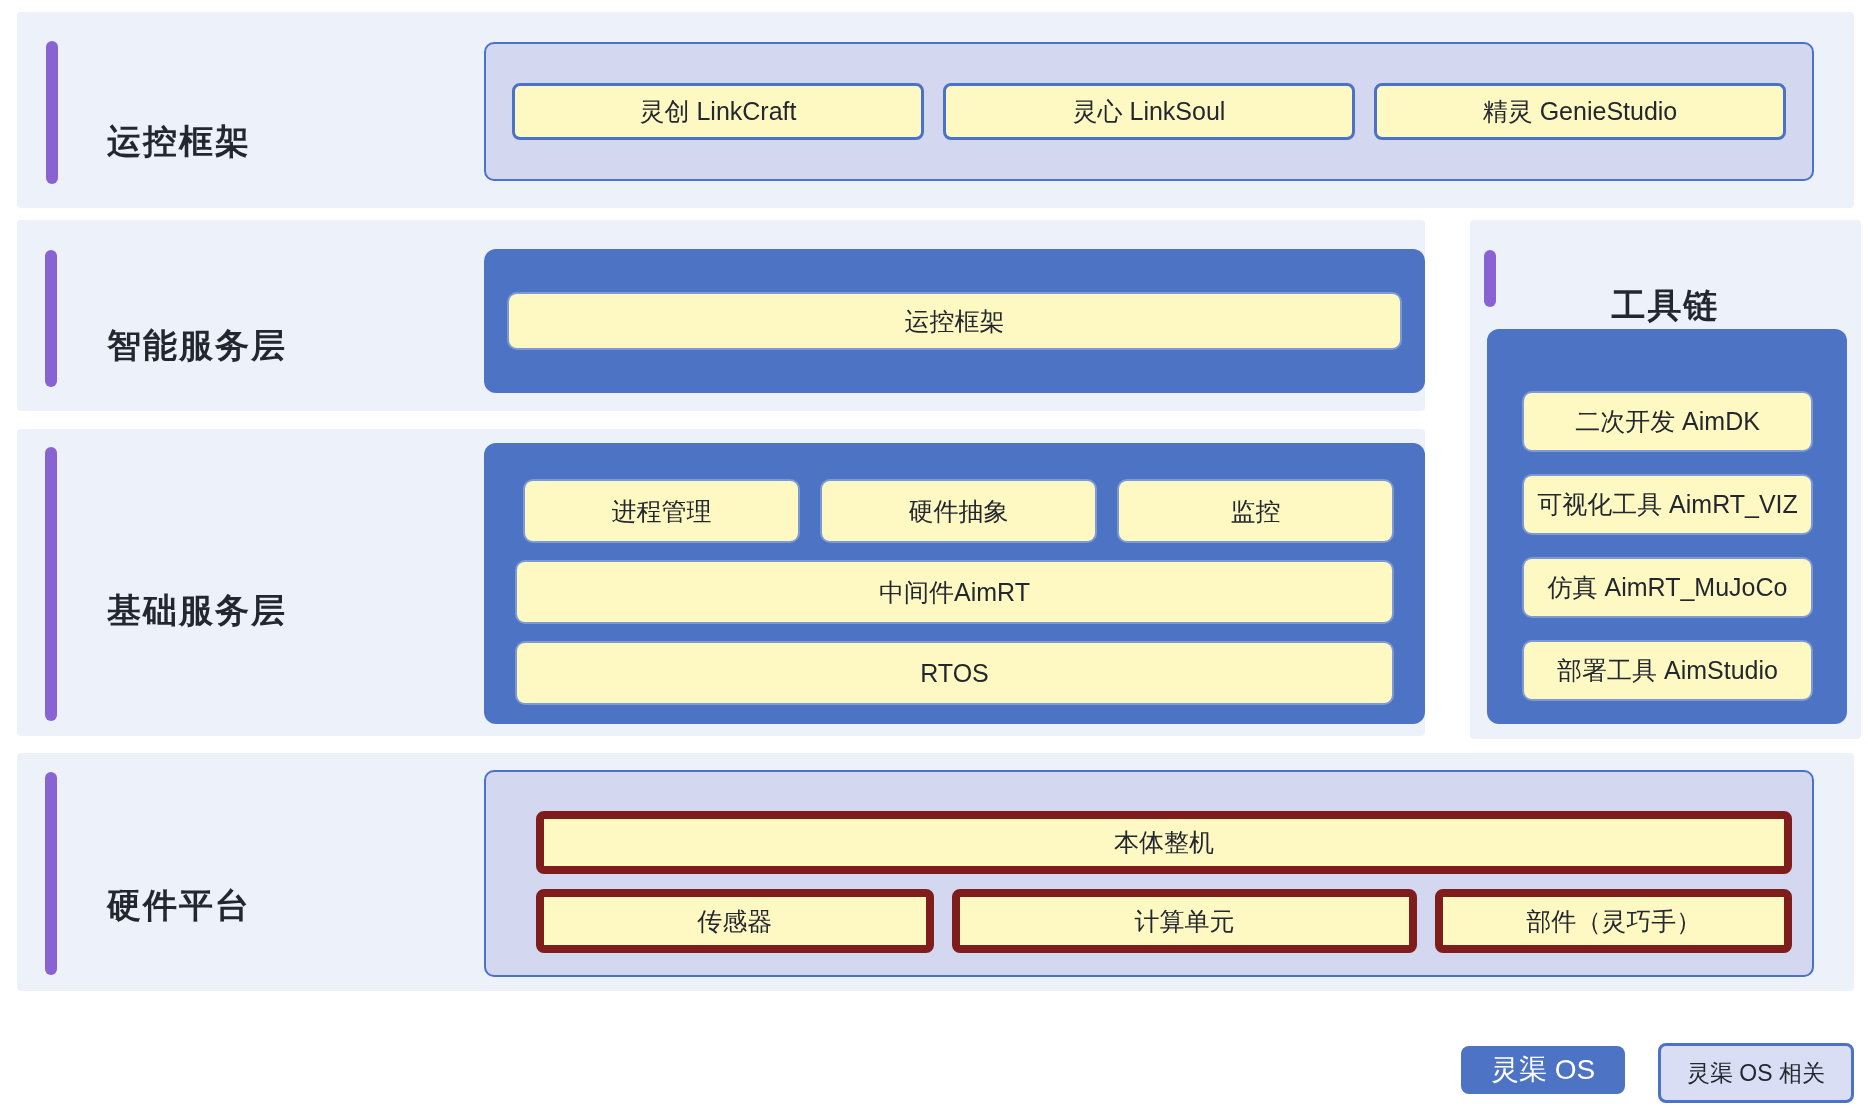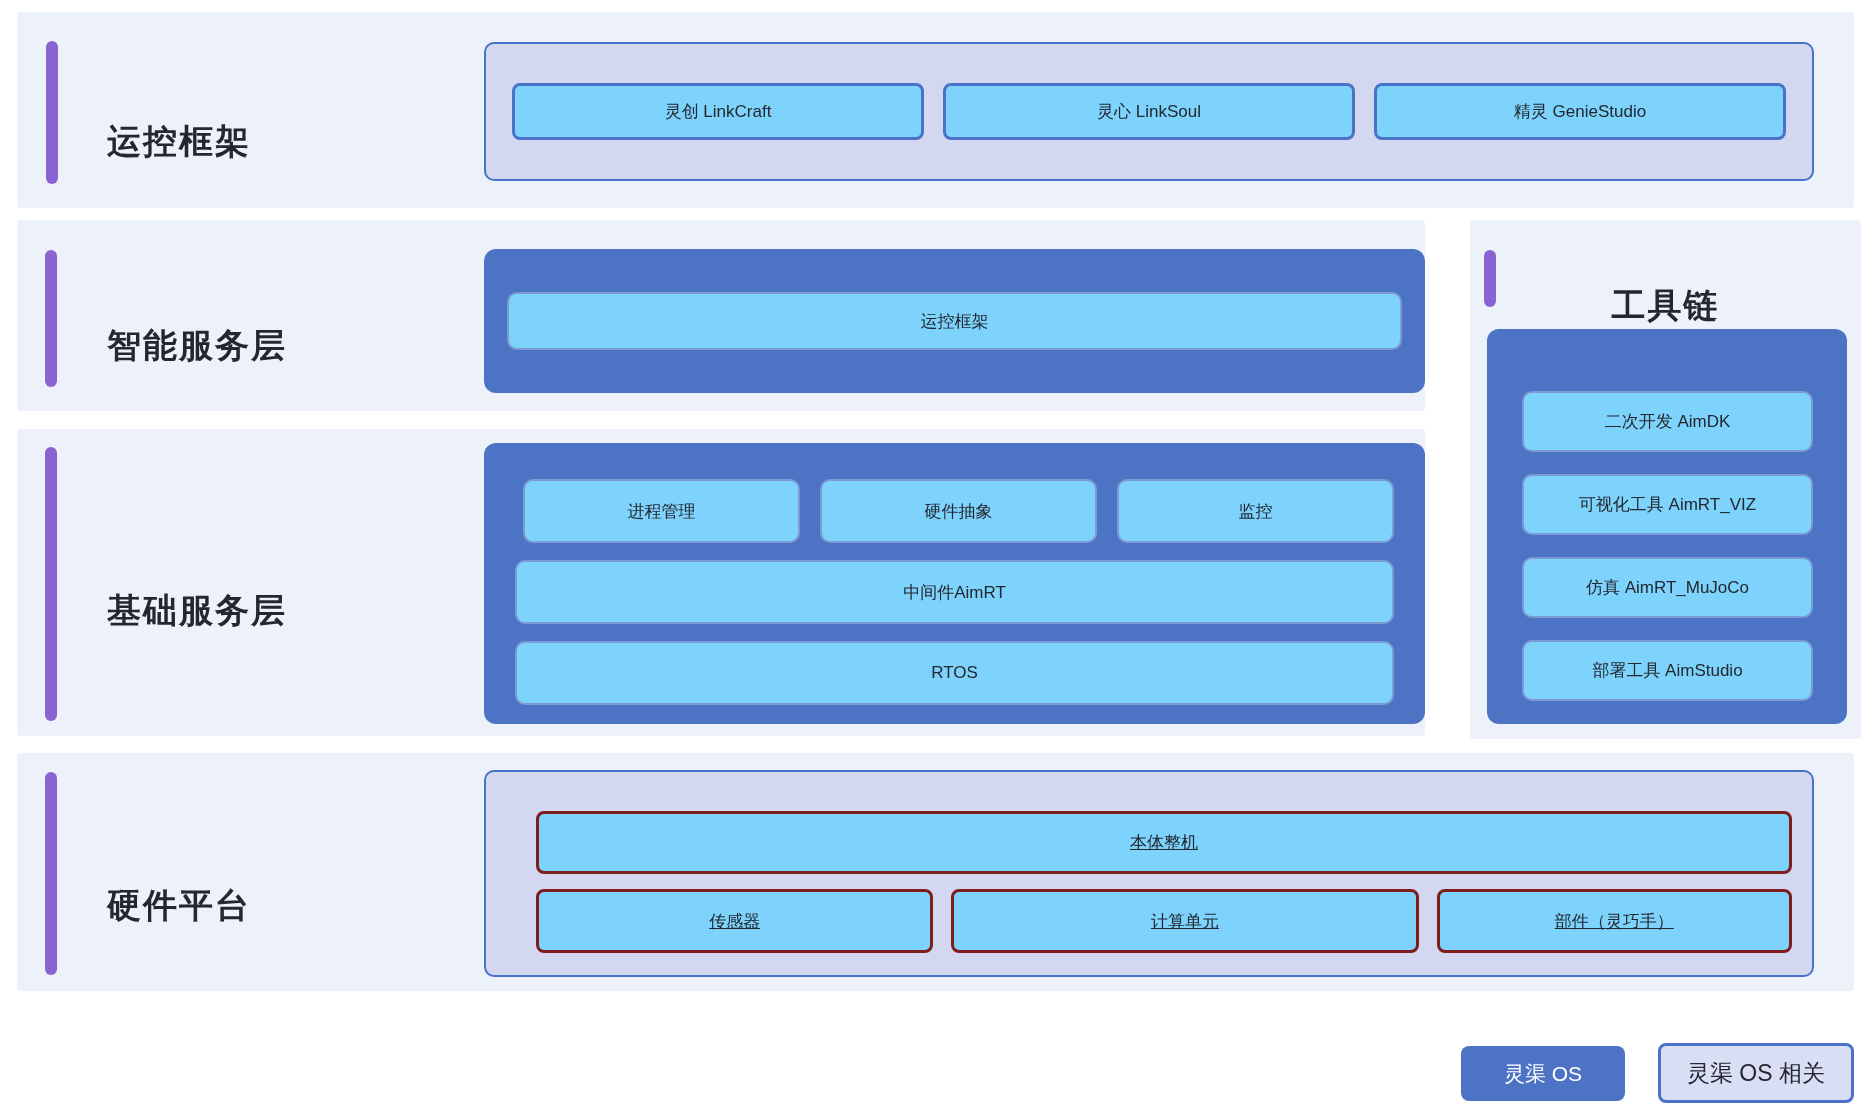--- a/index.html
+++ b/index.html
@@ -23,25 +23,25 @@
   .sec-title{position:absolute;font-size:34px;font-weight:700;color:#23272f;letter-spacing:2px;line-height:41px;white-space:nowrap;}
   .t-cloud{left:90px;top:81px;}
   .t-intel{left:90px;top:77px;}
   .t-found{left:90px;top:133px;}
   .t-hw{left:90px;top:104px;}
   .t-tool{left:0;top:37px;width:100%;text-align:center;}
 
   .lav-box{position:absolute;background:#d3d7f0;border:2px solid #4a72c8;border-radius:10px;box-sizing:border-box;}
   .blue-box{position:absolute;background:#4d73c5;border-radius:12px;box-sizing:border-box;}
 
-  .wbox{background:#7dd3fc;border-radius:8px;display:flex;align-items:center;justify-content:center;
-        font-size:17px;color:#23272f;box-sizing:border-box;white-space:nowrap;}
+  .wbox{background:#fef9c3;border-radius:8px;display:flex;align-items:center;justify-content:center;
+        font-size:25px;color:#23272f;box-sizing:border-box;white-space:nowrap;}
   .wbox.blue-border{border:3px solid #4a72c8;}
   .wbox.on-blue{box-shadow:0 0 0 2px rgba(255,255,255,0.28);}
-  .wbox.hw-border{border:3px solid #7f1d1d;text-decoration:underline;}
+  .wbox.hw-border{border:8px solid #7f1d1d;}
 
   .cloud-container{left:467px;top:30px;width:1330px;height:139px;display:flex;align-items:center;gap:19px;padding:0 26px;}
   .cloud-container .wbox{flex:1;height:57px;}
 
   .intel-container{left:467px;top:29px;width:941px;height:144px;display:flex;align-items:center;padding:0 25px;}
   .intel-container .wbox{flex:1;height:54px;}
 
   .found-container{left:467px;top:14px;width:941px;height:281px;display:flex;flex-direction:column;gap:21px;padding:38px 33px 21px;}
   .found-row1{display:flex;gap:16px;height:60px;}
   .found-row1 .wbox{flex:1;height:60px;margin-left:8px;}
@@ -50,22 +50,22 @@
   .tool-container{left:17px;top:109px;width:360px;height:395px;display:flex;flex-direction:column;gap:26px;padding:64px 36px 24px 37px;}
   .tool-container .wbox{height:57px;}
 
   .hw-container{left:467px;top:17px;width:1330px;height:207px;padding:39px 20px 22px 50px;box-sizing:border-box;}
   .hw-top{height:63px;margin-bottom:15px;}
   .hw-row{display:flex;gap:18px;height:64px;}
   .hw-b1{flex:1.12;}
   .hw-b2{flex:1.32;}
   .hw-b3{flex:1;}
 
-  .legend-os{position:absolute;left:1461px;top:1046px;width:164px;height:55px;background:#4d73c5;border-radius:8px;
-             display:flex;align-items:center;justify-content:center;color:#ffffff;font-size:21px;}
+  .legend-os{position:absolute;left:1461px;top:1046px;width:164px;height:48px;background:#4d73c5;border-radius:8px;
+             display:flex;align-items:center;justify-content:center;color:#ffffff;font-size:28px;}
   .legend-related{position:absolute;left:1658px;top:1043px;width:196px;height:60px;background:#dadef5;
              border:3px solid #4a72c8;border-radius:8px;box-sizing:border-box;
              display:flex;align-items:center;justify-content:center;color:#23272f;font-size:23px;}
 </style>
 </head>
 <body>
 
 <div class="stage">
 
   <section class="panel panel-cloud">

